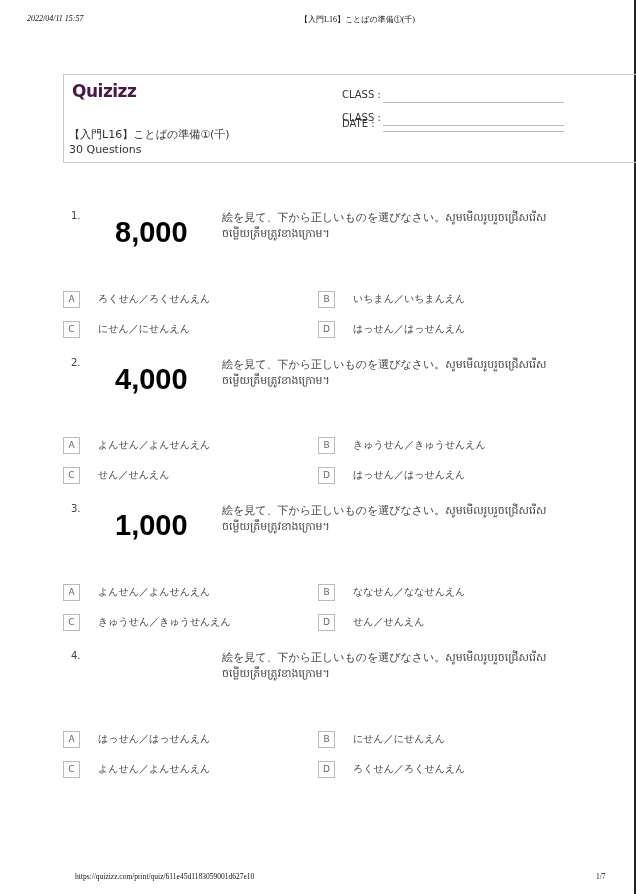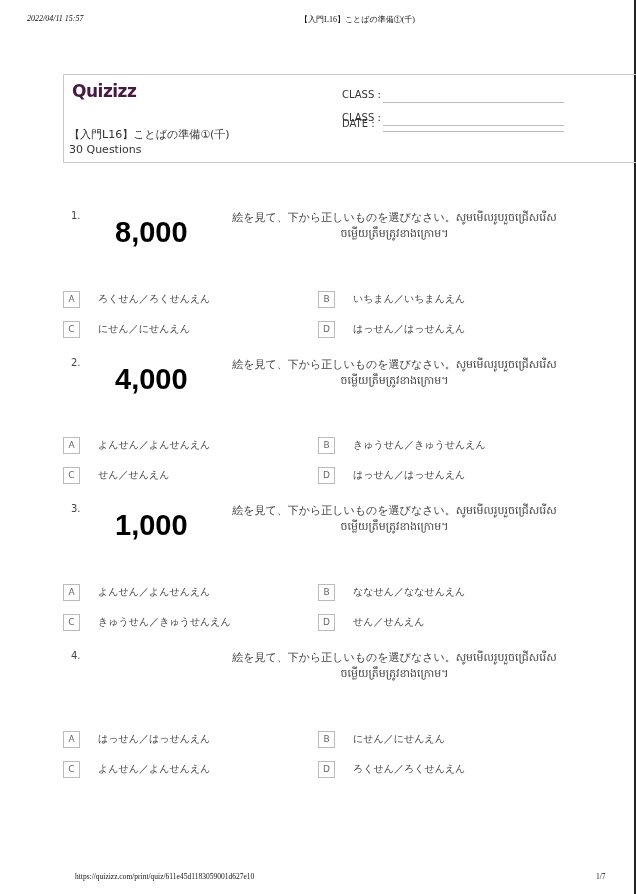--- a/index.html
+++ b/index.html
@@ -18,21 +18,21 @@
   .logo { position:absolute; left:8px; top:6px; font-family:"DejaVu Sans", sans-serif; font-weight:bold; font-size:17px; color:#461a42; letter-spacing:-0.5px; }
   .quiz-title { position:absolute; left:5px; top:52px; font-size:11px; color:#333; }
   .quiz-count { position:absolute; left:5px; top:68px; font-size:11px; color:#333; }
   .field { position:absolute; left:278px; height:14px; width:222px; }
   .field-label { position:absolute; left:0; top:0; font-size:10px; color:#333; }
   .field-line { position:absolute; left:41px; right:0; top:13px; border-bottom:1px solid #bbb; }
 
   .q { position:absolute; left:63px; width:509px; height:140px; }
   .q-num { position:absolute; left:8px; top:0; font-size:10px; color:#444; }
   .q-big { position:absolute; left:52px; top:6px; font-family:"Liberation Sans", sans-serif; font-weight:bold; font-size:29px; color:#000;text-align:right; }
-  .q-text { position:absolute; left:159px; top:0; width:345px; font-size:11px; line-height:16px; color:#444;text-align:center; }
+  .q-text { position:absolute; left:159px; top:0; width:345px; font-size:11px; line-height:16px; color:#444; }
   .opt { position:absolute; height:17px; }
   .opt-key { position:absolute; left:0; top:0; width:15px; height:15px; border:1px solid #bbb; font-size:9px; color:#666; text-align:center; line-height:15px; }
   .opt-text { position:absolute; left:35px; top:1px; font-size:10px; color:#444; white-space:nowrap; }
 </style>
 </head>
 <body>
 
 <div class="edge"></div>
 
 <div class="hdr-date">2022/04/11 15:57</div>

